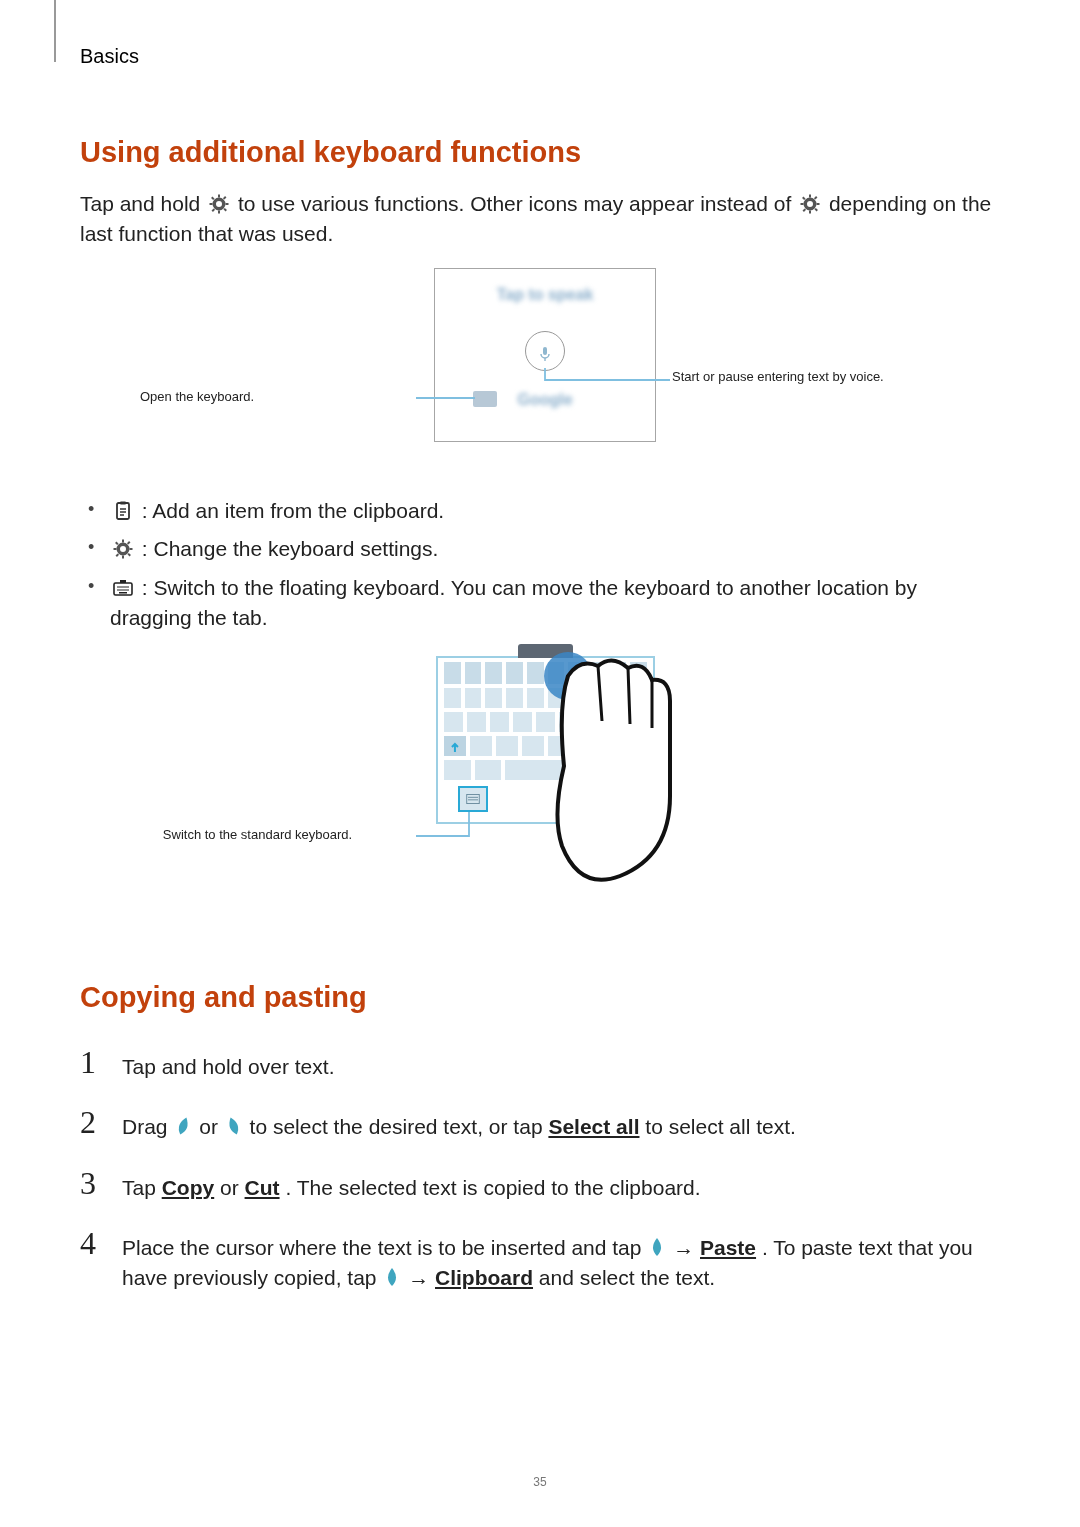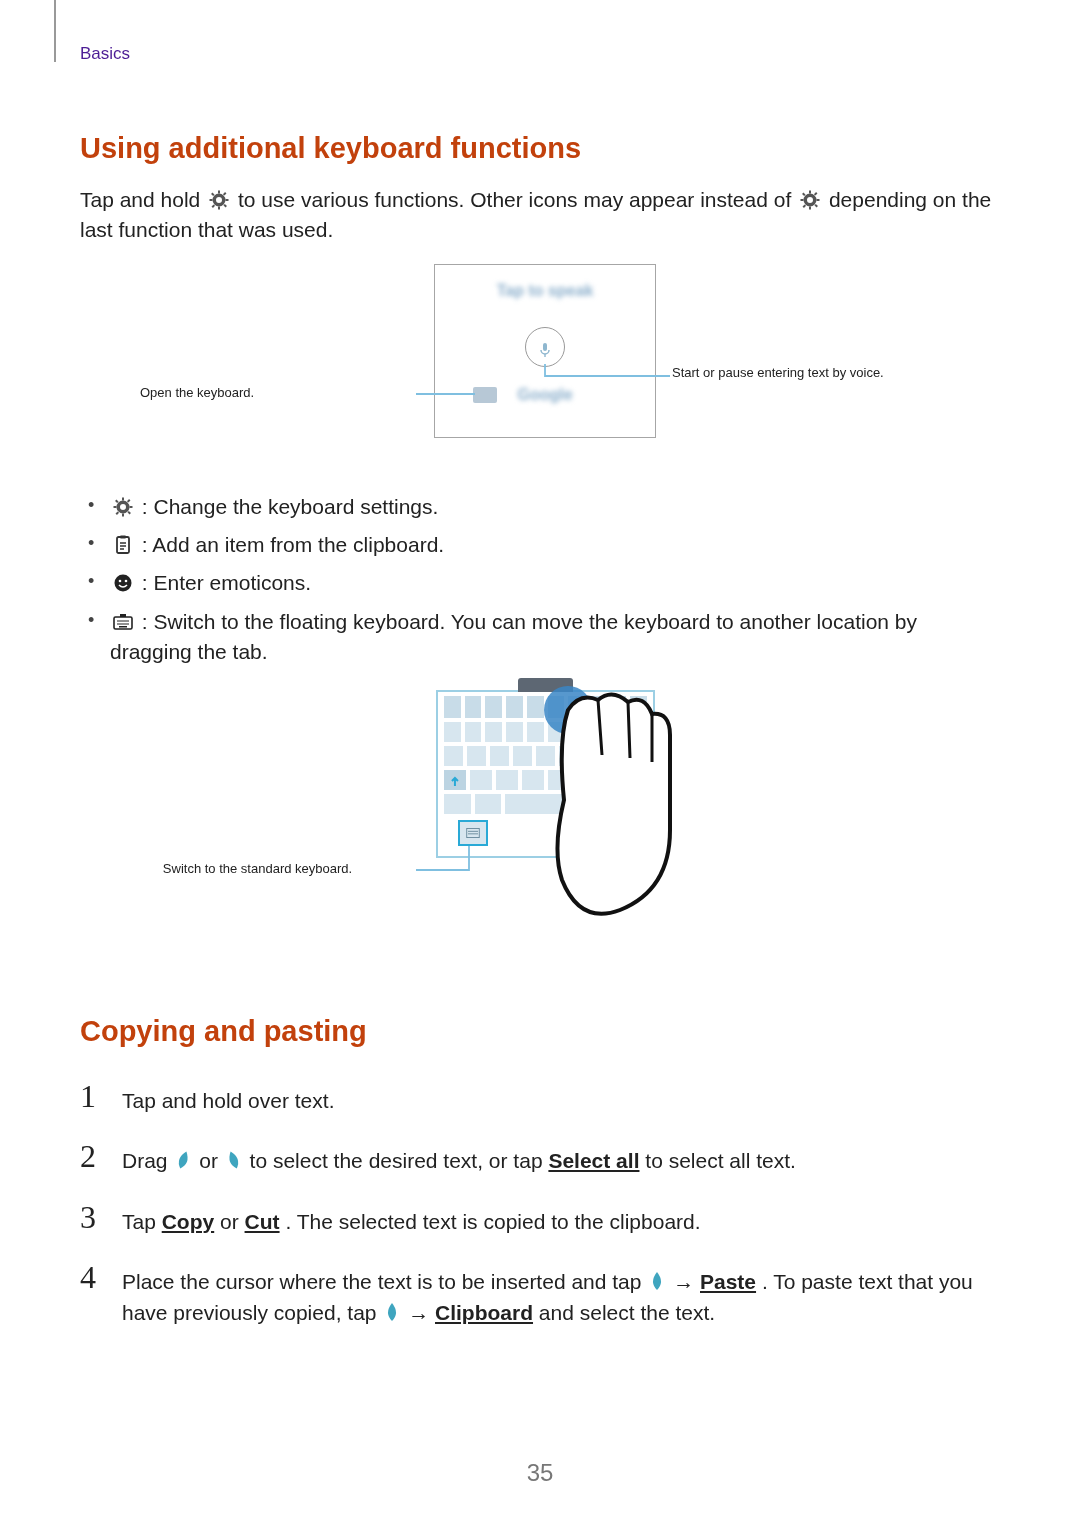--- a/index.html
+++ b/index.html
@@ -18,22 +18,22 @@
     box-sizing: border-box;
   }
   .side-rule {
     position: absolute;
     left: 54px;
     top: 0;
     height: 62px;
     border-right: 2px solid #999;
   }
   .breadcrumb {
-    font-size: 17px;
-    color: #4c1d95;
+    font-size: 20px;
+    color: #000000;
     margin: 12px 0 0 0;
   }
   h2.section {
     color: #c2410c;
     font-weight: 700;
     font-size: 29px;
     margin: 60px 0 16px 0;
   }
   .para {
     margin: 8px 0 12px 0;
@@ -232,21 +232,21 @@
   .step-body { flex:1; padding-top:6px;}
   .bold { font-weight:700;text-decoration:underline;}
   .teardrop {
     display:inline-block;
     width:16px; height:20px;
     vertical-align:-3px;
     margin:0 2px;
   }
   .pagenum {
     text-align:center;
-    font-size:24px;
+    font-size:12px;
     color:#777;
     position:absolute;
     bottom:36px;
     left:0; right:0;
   }
 </style>
 </head>
 <body>
 
 <svg width="0" height="0" style="position:absolute">
@@ -302,44 +302,34 @@
     <svg style="position:absolute;left:0;top:0;width:100%;height:100%;pointer-events:none">
       <line class="callout-line" x1="336" y1="130" x2="395" y2="130"></line>
       <polyline class="callout-line" points="465,100 465,112 590,112"></polyline>
     </svg>
     <div class="voice-left-label callout-label">Open the keyboard.</div>
     <div class="voice-right-label callout-label">Start or pause entering text by voice.</div>
   </div>
 
   <ul class="bullets">
     <li>
-      <span class="ico"><svg viewBox="0 0 22 22">
-            <use href="#gear-path"></use>
-          </svg></span><span> : Change the keyboard settings.</span>
-    </li>
-    <li>
       <span class="ico">
         <svg viewBox="0 0 22 22">
             <rect x="5" y="3" width="12" height="16" rx="1.5" fill="none" stroke="#333" stroke-width="1.8"></rect>
             <rect x="8" y="1.5" width="6" height="3" rx="1" fill="#333"></rect>
             <line x1="8" y1="9" x2="14" y2="9" stroke="#333" stroke-width="1.5"></line>
             <line x1="8" y1="12" x2="14" y2="12" stroke="#333" stroke-width="1.5"></line>
             <line x1="8" y1="15" x2="12" y2="15" stroke="#333" stroke-width="1.5"></line>
           </svg>
       </span><span> : Add an item from the clipboard.</span>
     </li>
     <li>
-      <span class="ico">
-        <svg viewBox="0 0 22 22">
-            <circle cx="11" cy="11" r="8.5" fill="#222"></circle>
-            <circle cx="8" cy="9" r="1.3" fill="#fff"></circle>
-            <circle cx="14" cy="9" r="1.3" fill="#fff"></circle>
-            <path d="M7 13q4 4 8 0" stroke="#fff" stroke-width="1.6" fill="none"></path>
-          </svg>
-      </span><span> : Enter emoticons.</span>
+      <span class="ico"><svg viewBox="0 0 22 22">
+            <use href="#gear-path"></use>
+          </svg></span><span> : Change the keyboard settings.</span>
     </li>
     <li>
       <span class="ico">
         <svg viewBox="0 0 22 22">
             <rect x="2" y="6" width="18" height="12" rx="1.5" fill="none" stroke="#222" stroke-width="1.6"></rect>
             <line x1="5" y1="10" x2="17" y2="10" stroke="#222"></line>
             <line x1="5" y1="13" x2="17" y2="13" stroke="#222"></line>
             <rect x="7" y="15" width="8" height="1.5" fill="#222"></rect>
             <rect x="8" y="3" width="6" height="3" fill="#222"></rect>
           </svg>

